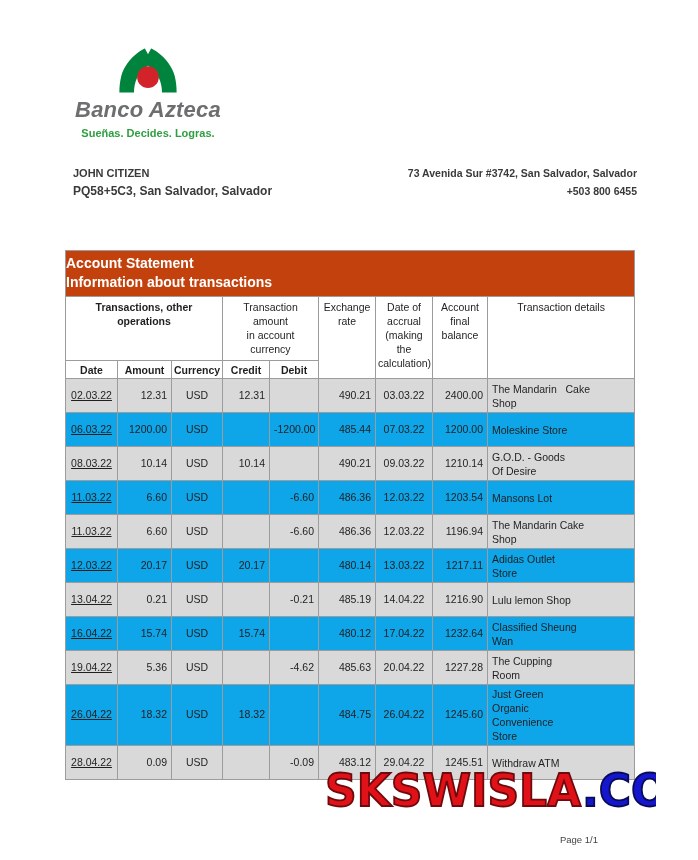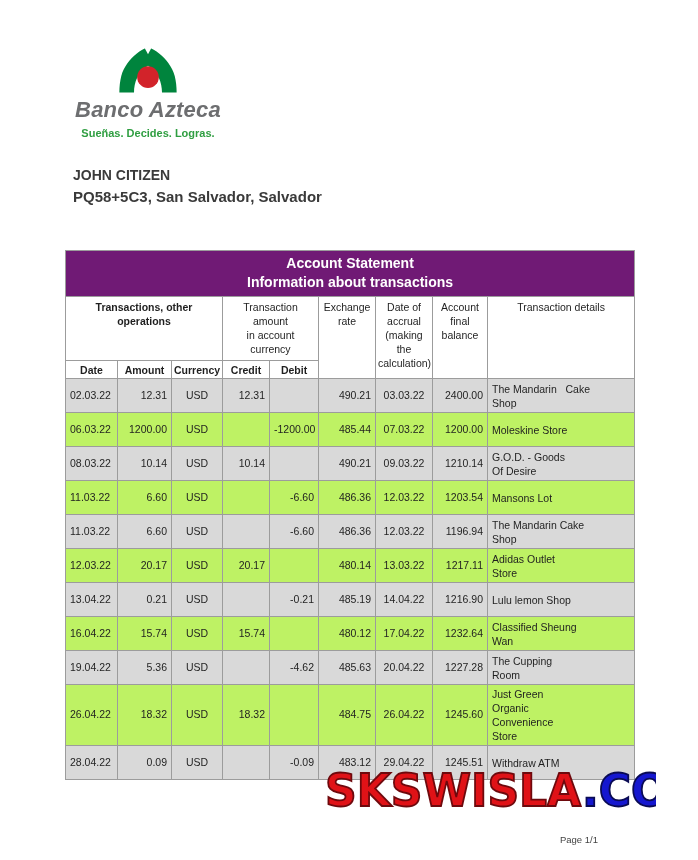--- a/index.html
+++ b/index.html
@@ -9,39 +9,39 @@
   }
 
   
   .logo-block { position:absolute; left:64px; top:46px; width:168px; text-align:center; }
   .logo-icon { display:block; margin:0 auto; }
   .brand-name { font-size:22px; font-weight:bold; font-style:italic; color:#6d6e70; margin-top:2px; letter-spacing:0.2px; }
   .brand-tagline { font-size:11px; font-weight:bold; color:#2f9e41; margin-top:4px; }
 
   
   .info-row { position:absolute; left:73px; top:167px; width:564px; display:flex; justify-content:space-between; color:#3a3a3a; font-weight:bold; }
-  .customer-name { font-size:14px; margin-bottom:5px; }
-  .customer-address { font-size:15px; }
+  .customer-name { font-size:11px; margin-bottom:5px; }
+  .customer-address { font-size:12px; }
   .bank-info { text-align:right; }
   .bank-address { font-size:10.5px; margin-bottom:6px; }
   .bank-phone { font-size:10.5px; }
 
   
   .statement-table { position:absolute; left:65px; top:250px; width:569px; border-collapse:collapse; table-layout:fixed; color:#1f1f1f; }
   .statement-table th, .statement-table td { border:1px solid #9c9c9c; }
-  .title-row th { background:#701a75; color:#ffffff; font-size:14px; font-weight:bold; padding:3px 0 4px 0; text-align:center; }
+  .title-row th { background:#c2410c; color:#ffffff; font-size:14px; font-weight:bold; padding:3px 0 4px 0; text-align:left; }
   .title-row .title-line { line-height:19px; }
   .group-row th { vertical-align:top; font-weight:normal; font-size:10.5px; line-height:14px; padding:3px 2px; height:57px; text-align:center; }
   .group-row th.bold-header { font-weight:bold; }
   .sub-row th { font-weight:bold; font-size:10.5px; height:15px; padding:1px 2px; text-align:center; }
   .pre { white-space:pre-line; }
   tbody td { font-size:10.5px; height:29px; padding:2px 4px; vertical-align:middle; line-height:13.5px; }
   .row-gray td { background:#d9d9d9; }
-  .row-white td { background:#bef264; }
-  .c-date { text-align:left; }
+  .row-white td { background:#0ea5e9; }
+  .c-date { text-align:center;text-decoration:underline; }
   .c-amount, .c-credit, .c-debit, .c-exchange_rate, .c-balance { text-align:right; }
   .c-currency, .c-accrual_date { text-align:center; }
   .c-details { text-align:left; white-space:pre-wrap; line-height:14px;margin-top:24px; }
 
   
   .watermark { position:absolute; left:325px; top:766px; font-size:44px; font-weight:bold; line-height:50px; font-family:"DejaVu Sans", sans-serif; white-space:nowrap; }
   .wm-site { color:#e01217; -webkit-text-stroke:1.8px #6e090d; }
   .wm-tld  { color:#1517cf; -webkit-text-stroke:1.8px #0a0b54; }
   .page-number { position:absolute; right:58px; top:834px; font-size:9.5px; color:#444444;margin-left:48px; }
 </style>
@@ -57,20 +57,24 @@
       <circle cx="50" cy="49" r="17" fill="#d2232a"></circle>
     </svg>
     <div class="brand-name">Banco Azteca</div>
     <div class="brand-tagline">Sueñas. Decides. Logras.</div>
   </div>
 
   <div class="info-row">
     <div class="customer-info">
       <div class="customer-name">JOHN CITIZEN</div>
       <div class="customer-address">PQ58+5C3, San Salvador, Salvador</div>
+    </div>
+    <div class="bank-info">
+      <div class="bank-address">73 Avenida Sur #3742, San Salvador, Salvador</div>
+      <div class="bank-phone">+503 800 6455</div>
     </div>
   </div>
 
   <table class="statement-table">
     <colgroup>
       <col style="width:52px">
         <col style="width:54px">
         <col style="width:51px">
       <col style="width:47px">
         <col style="width:49px">

